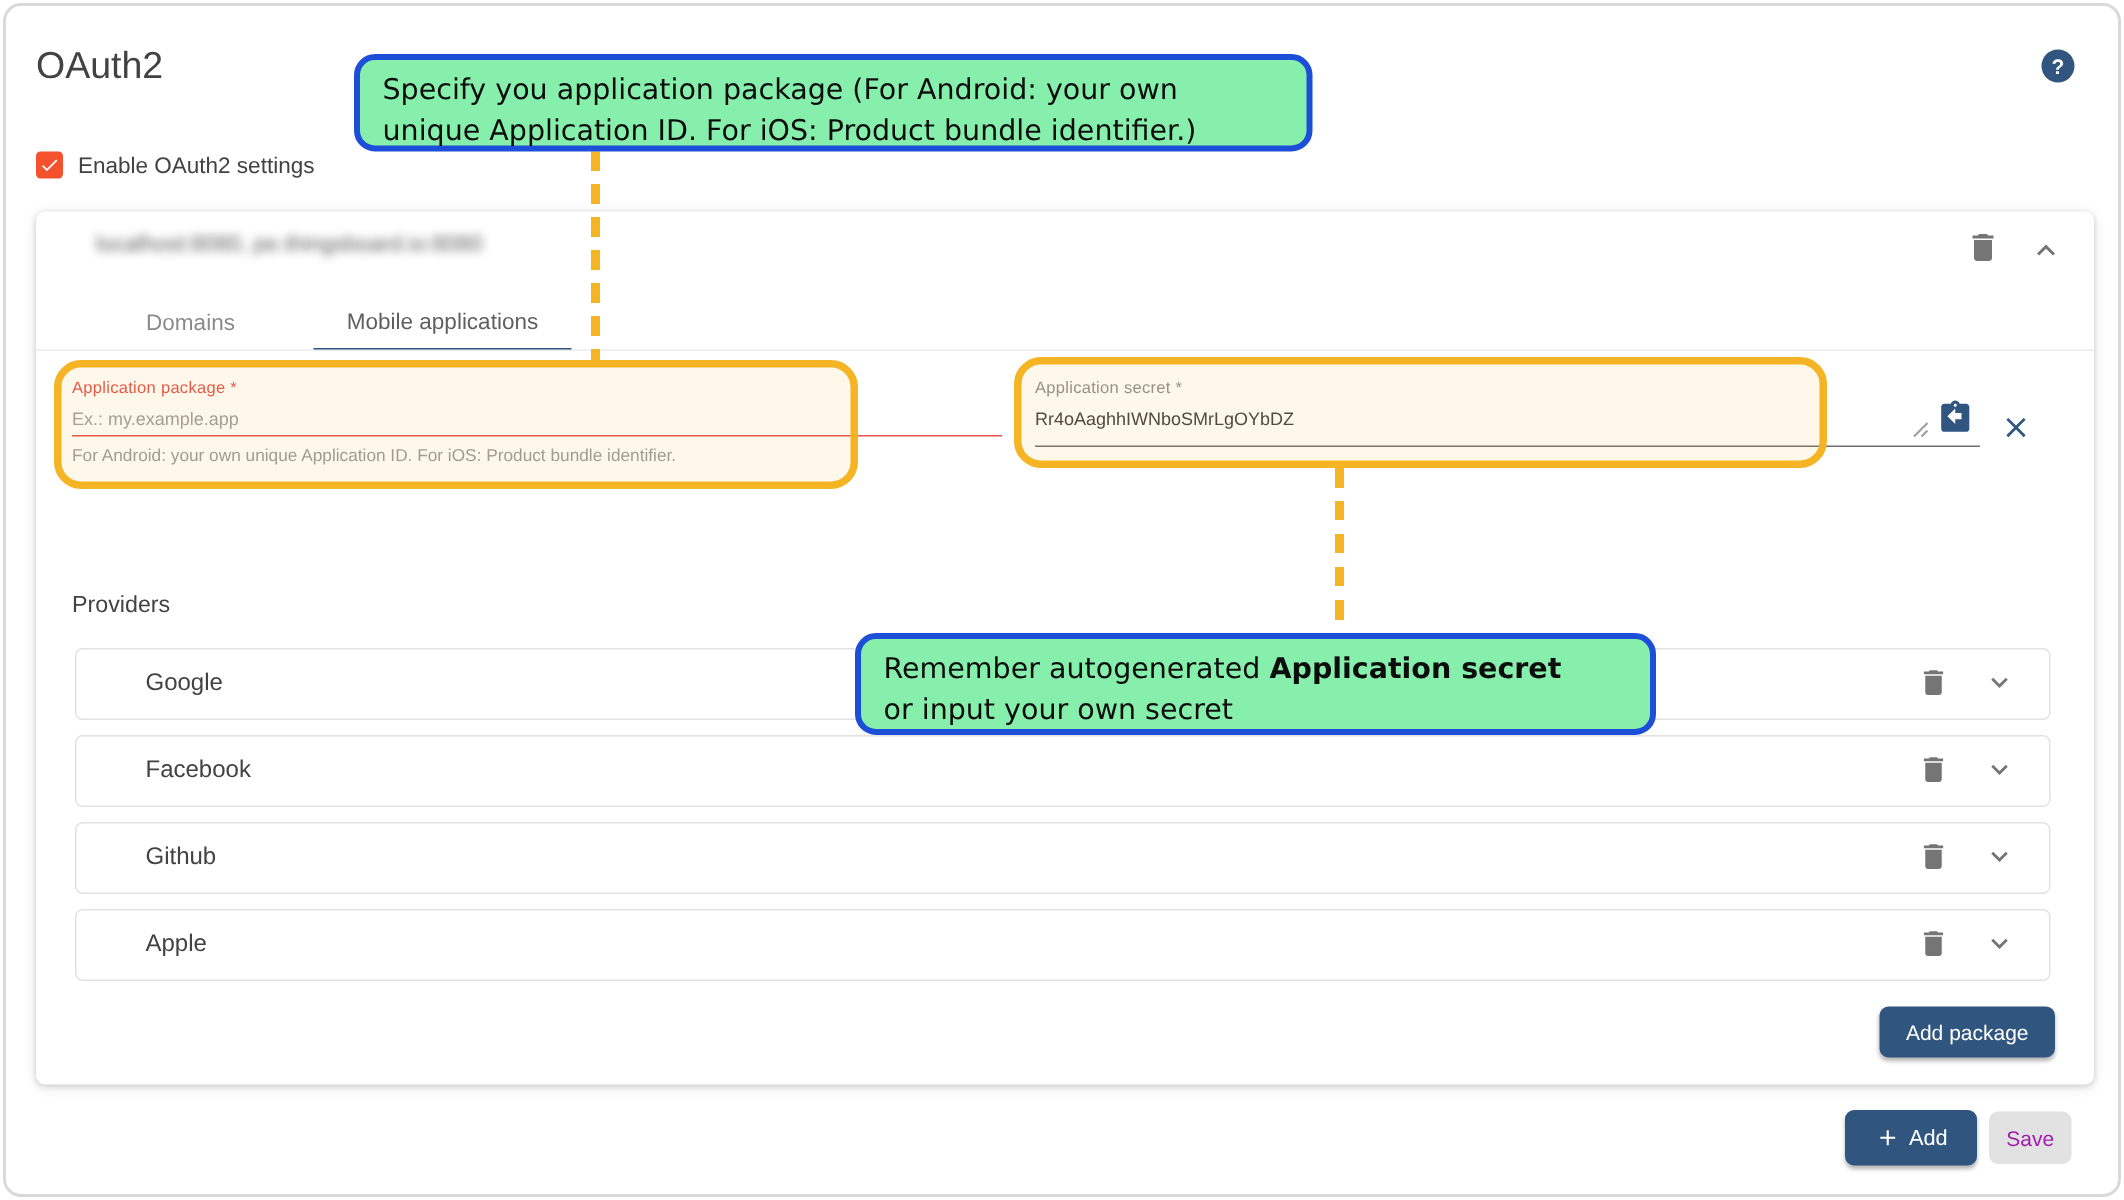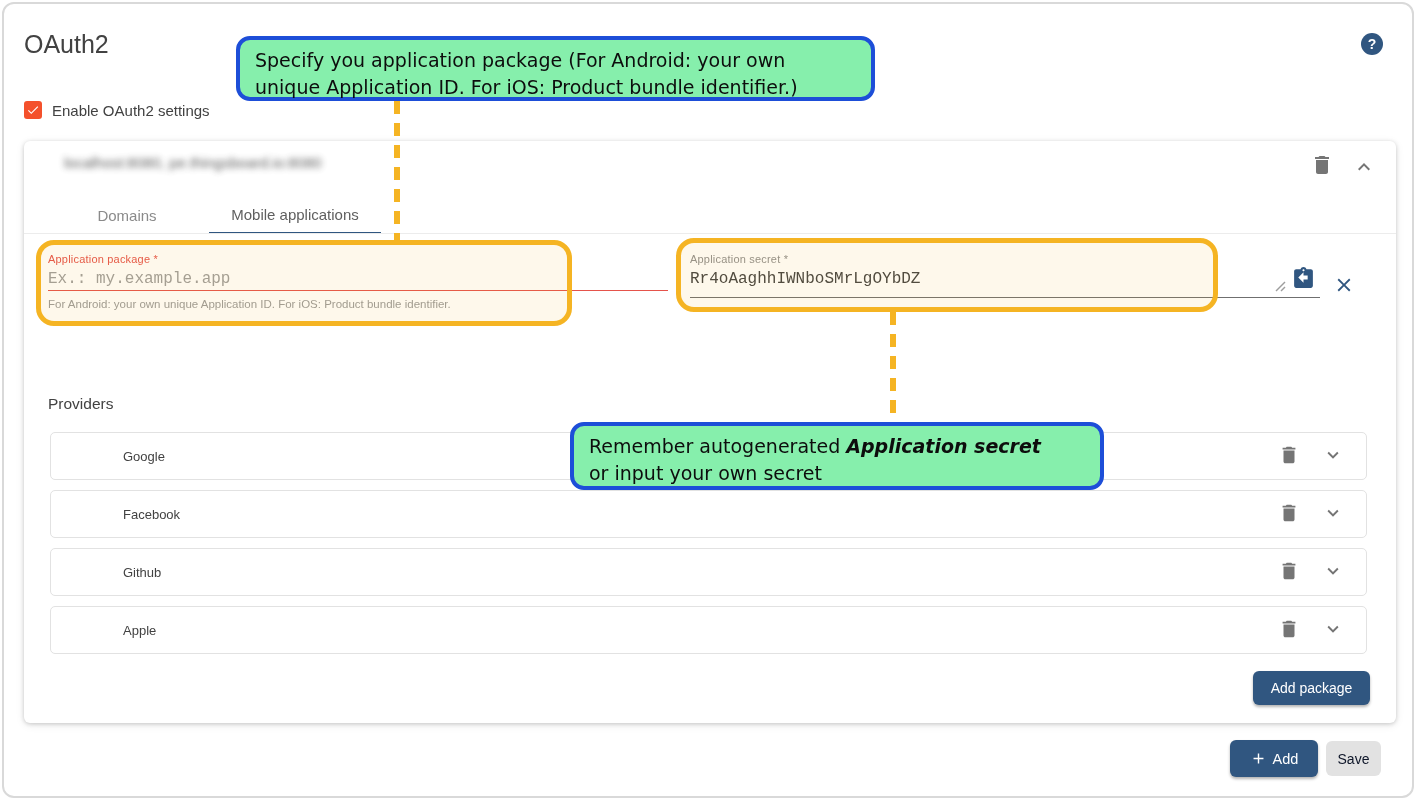--- a/index.html
+++ b/index.html
@@ -36,21 +36,21 @@
   .tab.active { color: #5f5f5f; border-bottom: 2px solid #305680; }
   .tab-domains { left: 49px; width: 108px; }
   .tab-mobile { left: 185px; width: 172px; }
   .tabs-divider { position: absolute; left: 0; top: 92px; width: 100%; height: 1px; background: #ececec; }
 
   
   .field-label { position: absolute; font-size: 11px; letter-spacing: .2px; }
   .pkg-label { left: 24px; top: 112px; color: #E5534B; }
   .sec-label { left: 666px; top: 112px; color: #8f8f8f; }
   .text-input { position: absolute; border: none; outline: none; background: transparent;
-    font-family: Liberation Mono, monospace; font-size: 16px; color: #424242; }
+    font-family: Liberation Sans, sans-serif; font-size: 12px; color: #424242; }
   .text-input::placeholder { color: #9e9e9e; opacity: 1; }
   .pkg-input { left: 24px; top: 127px; width: 600px; height: 22px; }
   .sec-input { left: 666px; top: 127px; width: 610px; height: 22px; }
   .pkg-underline { position: absolute; left: 24px; top: 149px; width: 620px; height: 1px; background: #E5534B; }
   .sec-underline { position: absolute; left: 666px; top: 156px; width: 630px; height: 1px; background: #6f6f6f; }
   .pkg-hint { position: absolute; left: 24px; top: 157px; font-size: 11.5px; color: #9b9b9b; }
 
   .resize-handle { position: absolute; left: 1250px; top: 139px; width: 12px; height: 12px; }
   .clipboard-btn { position: absolute; left: 1267px; top: 125px; }
   .clipboard-btn svg { width: 25px; height: 25px; fill: #305680; }
@@ -59,38 +59,38 @@
 
   .btn-primary { position: absolute; background: #305680; color: #fff; border: none; border-radius: 6px;
     font-family: "Liberation Sans", sans-serif; font-size: 14px; font-weight: 500; cursor: pointer;
     box-shadow: 0 2px 3px rgba(0,0,0,.3); display: flex; align-items: center; justify-content: center; gap: 6px; }
   .add-app-btn { left: 1211px; top: 192px; width: 135px; height: 36px; }
   .add-provider-btn { left: 1229px; top: 530px; width: 117px; height: 34px; }
 
   .providers-heading { position: absolute; left: 24px; top: 254px; font-size: 15.5px; color: #424242; }
   .provider-row { position: absolute; left: 26px; width: 1317px; height: 48px; border: 1px solid #e2e2e2;
     border-radius: 5px; background: #fff; display: flex; align-items: center; cursor: pointer; }
-  .provider-row .p-label { margin-left: 72px; font-size: 13px; color: #424242; }
+  .provider-row .p-label { margin-left: 46px; font-size: 16px; color: #424242; }
   .row-icons { margin-left: auto; display: flex; align-items: center; gap: 22px; margin-right: 22px; }
   .row-icons svg { width: 22px; height: 22px; fill: #757575; }
 
   
   .footer-add-btn { left: 1230px; top: 740px; width: 88px; height: 37px; font-size: 14.5px; }
   .footer-add-btn svg { width: 17px; height: 17px; fill: #fff; }
   .save-btn { position: absolute; left: 1326px; top: 741px; width: 55px; height: 35px; background: #e2e2e2;
-    color: #0f172a; border: none; border-radius: 6px; font-family: "Liberation Sans", sans-serif;
+    color: #a21caf; border: none; border-radius: 6px; font-family: "Liberation Sans", sans-serif;
     font-size: 14px; font-weight: 500; }
 
   
   .callout { position: absolute; border: 4px solid #1d4ed8; border-radius: 14px; background: #86efac;
     font-family: "DejaVu Sans", sans-serif; font-size: 19px; line-height: 27px; color: #0d0d0d;
     padding: 7px 15px; z-index: 30; }
   .callout-1 { left: 236px; top: 36px; width: 639px; height: 65px; }
   .callout-2 { left: 570px; top: 422px; width: 534px; height: 68px; }
-  .callout .b { font-weight: 700; font-style: italic; }
+  .callout .b { font-weight: 700; }
   .dash-line { position: absolute; width: 6px; z-index: 29;
     background-image: repeating-linear-gradient(to bottom, #F5B423 0 13px, transparent 13px 22px); }
   .dash-1 { left: 394px; top: 101px; height: 139px; }
   .dash-2 { left: 890px; top: 312px; height: 110px; }
   .highlight-box { position: absolute; border: 5px solid #F5B423; border-radius: 18px;
     background: rgba(245, 180, 35, 0.09); z-index: 28; pointer-events: none; }
   .highlight-1 { left: 36px; top: 240px; width: 536px; height: 86px; }
   .highlight-2 { left: 676px; top: 238px; width: 542px; height: 74px; }
 </style>
 </head>

